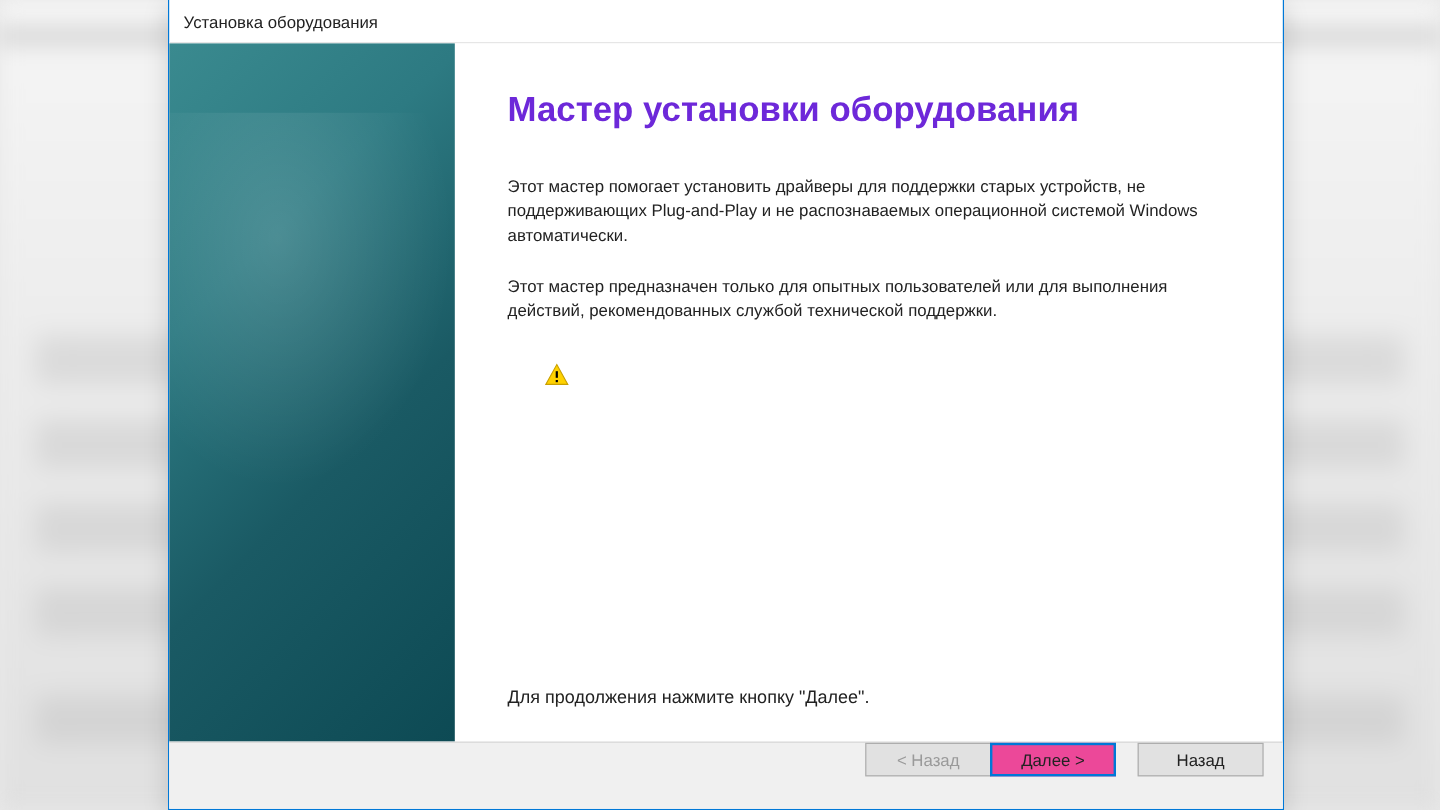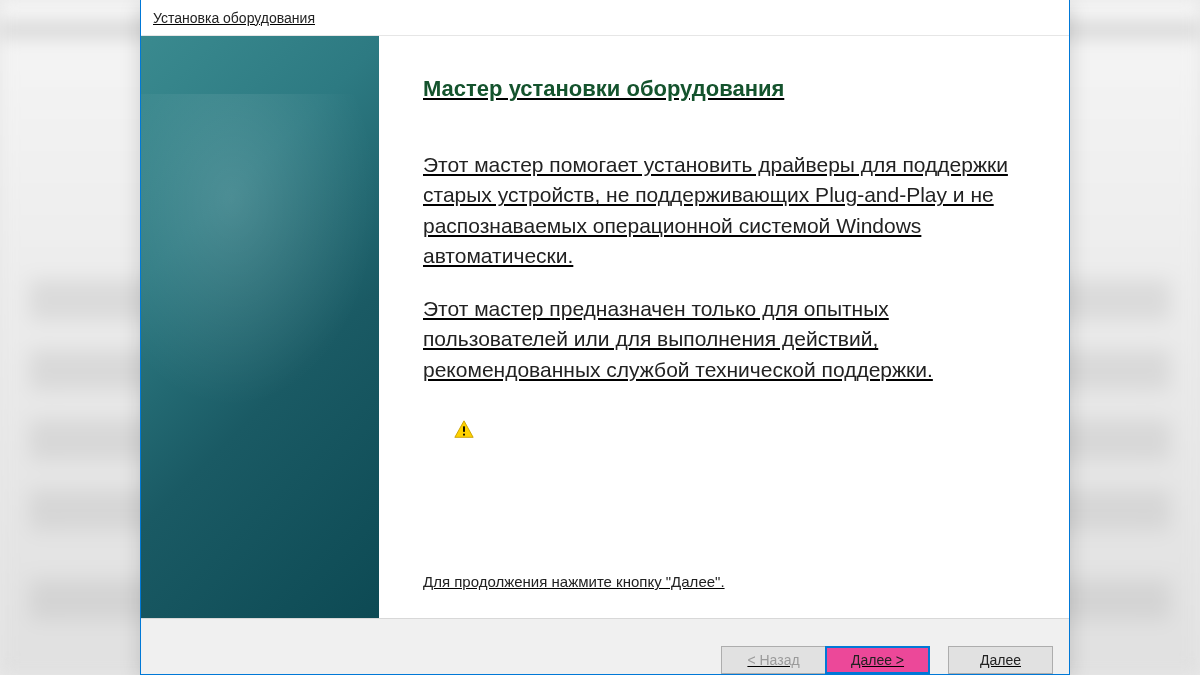--- a/index.html
+++ b/index.html
@@ -36,21 +36,20 @@
       left: 140px;
       top: 0;
       width: 930px;
       height: 675px;
       background: #ffffff;
       border: 1px solid #0078d7;
       border-top: none;
       display: flex;
       flex-direction: column;
       box-shadow: 0 4px 20px rgba(0,0,0,0.15);
-      text-decoration: underline;
     }
     .titlebar {
       height: 36px;
       display: flex;
       align-items: center;
       padding: 0 12px;
       font-size: 14px;
       color: #222;
       border-bottom: 1px solid #e6e6e6;
     }
@@ -73,27 +72,27 @@
       background: radial-gradient(ellipse at 40% 30%, rgba(255,255,255,0.15) 0%, transparent 60%);
     }
     .main {
       flex: 1;
       padding: 40px 44px 20px 44px;
       display: flex;
       flex-direction: column;
       color: #222;
     }
     .heading {
-      font-size: 22px;
+      font-size: 29px;
       font-weight: 700;
-      color: #14532d;
-      margin-bottom: 48px;
+      color: #6d28d9;
+      margin-bottom: 36px;
     }
     .para {
-      font-size: 21px;
+      font-size: 14px;
       line-height: 1.45;
       margin-bottom: 22px;
       color: #222;
     }
     .warning-block {
       display: flex;
       gap: 16px;
       padding: 10px 0 10px 30px;
       margin-bottom: 30px;
     }
@@ -113,21 +112,21 @@
       margin-top: auto;
       font-size: 15px;
       color: #222;
       padding-bottom: 8px;
     }
     .button-bar {
       height: 56px;
       border-top: 1px solid #d8d8d8;
       background: #f0f0f0;
       display: flex;
-      align-items: flex-end;
+      align-items: flex-start;
       justify-content: flex-end;
       padding: 0 16px;
       gap: 0;
     }
     .btn {
       height: 28px;
       min-width: 105px;
       font-size: 14px;
       font-family: inherit;
       background: #e1e1e1;
@@ -184,15 +183,15 @@
       </div>
 
       <div class="continue-hint">Для продолжения нажмите кнопку "Далее".</div>
     </div>
   </div>
 
   <div class="button-bar">
     <button class="btn btn-back disabled" disabled="">&lt; Назад</button>
     <button class="btn primary">Далее &gt;</button>
     <div class="btn-gap"></div>
-    <button class="btn">Далее</button>
+    <button class="btn">Назад</button>
   </div>
 </div>
 
 </body></html>

